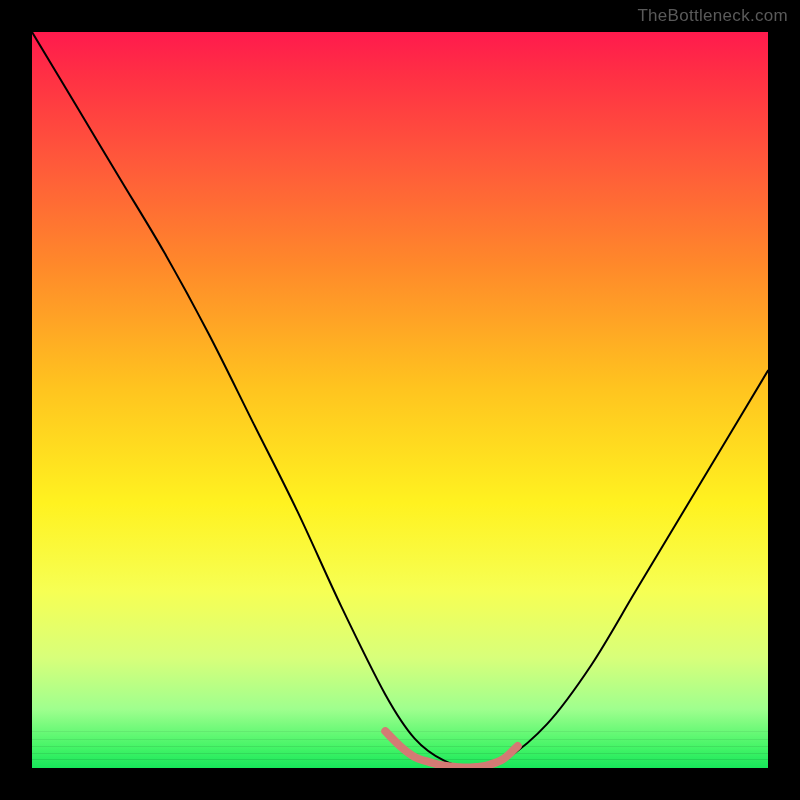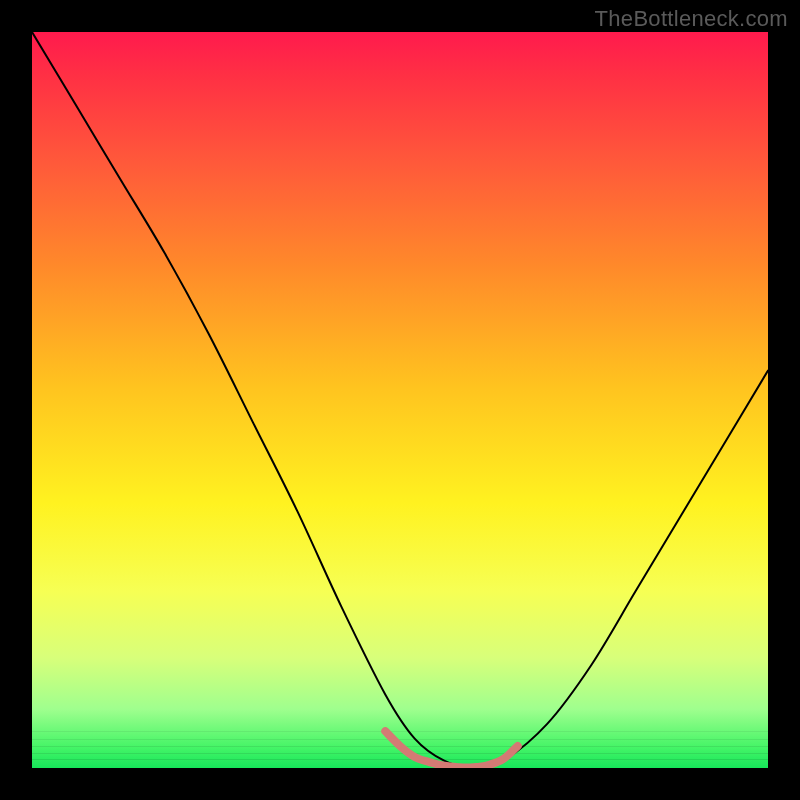--- a/index.html
+++ b/index.html
@@ -15,21 +15,21 @@
     position: relative;
     width: 800px;
     height: 800px;
     background: #000;
   }
   .watermark {
     position: absolute;
     top: 6px;
     right: 12px;
     color: #5a5a5a;
-    font-size: 22px;
+    font-size: 17px;
     font-weight: 500;
     letter-spacing: 0.3px;
     z-index: 20;
     margin-left: 28px;
   }
   .plot {
     position: absolute;
     left: 32px;
     top: 32px;
     width: 736px;

